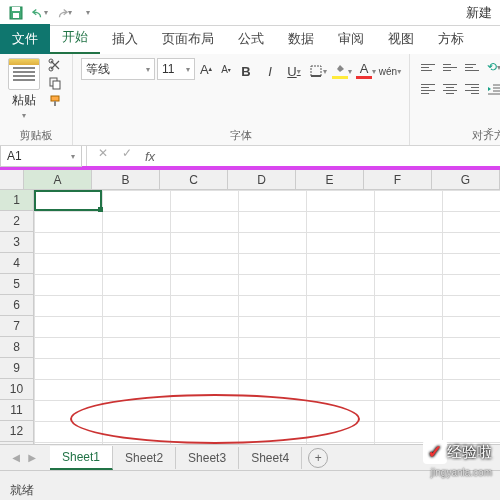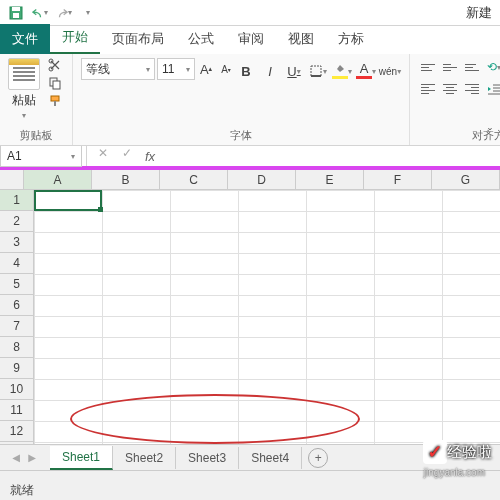--- a/index.html
+++ b/index.html
@@ -75,21 +75,21 @@
     .nav-btn { width: 16px; height: 16px; display: flex; align-items: center; justify-content: center; color: #aaa; font-size: 10px; }
     .sheet-tab { padding: 4px 12px; font-size: 12px; border-right: 1px solid #ccc; background: #f0f0f0; color: #555; }
     .sheet-tab.active { background: #fff; color: #217346; border-bottom: 2px solid #217346; margin-bottom: -1px; }
     .add-sheet { width: 20px; height: 20px; border: 1px solid #aaa; border-radius: 50%; display: flex; align-items: center; justify-content: center; margin-left: 6px; font-size: 12px; color: #666; }
     
     .status-bar { height: 40px; background: #f0f0f0; border-top: 1px solid #ccc; display: flex; align-items: center; padding: 0 10px; font-size: 12px; color: #444; }
     
     .watermark { position: absolute; right: 8px; bottom: 36px; display: flex; align-items: center; font-size: 15px; color: #fff; text-shadow: 0 0 3px #000, 0 0 3px #000; pointer-events: none; }
     .wm-logo { width: 24px; height: 24px; background: #fff; border-radius: 4px; display:flex; align-items:center; justify-content:center; }
     .wm-check::before { content:"✓"; color: #e33; font-size:18px; font-weight:bold; }
-    .wm-sub { position:absolute; right:15px; bottom:22px; font-size:10px; color:#ddd; text-shadow:0 0 2px #000; }
+    .wm-sub { position:absolute; right:8px; bottom:22px; font-size:10px; color:#ddd; text-shadow:0 0 2px #000; }
     
     .dd { font-size: 8px; color: #888; }
   </style>
 </head>
 <body>
 
 <div class="qat">
   <span class="qat-icon">
       <svg width="14" height="14" viewBox="0 0 14 14">
         <rect x="1" y="1" width="12" height="12" fill="#4a7" stroke="#285"></rect>
@@ -109,22 +109,24 @@
       </svg>
       <span class="dd">▾</span>
     </span>
   <span class="qat-icon dd">▾</span>
   <span class="qat-right">新建</span>
 </div>
 
 <div class="tabs">
   <div class="tab file">文件</div>
   <div class="tab active">开始</div>
+  <div class="tab">插入</div>
   <div class="tab">页面布局</div>
   <div class="tab">公式</div>
+  <div class="tab">数据</div>
   <div class="tab">审阅</div>
   <div class="tab">视图</div>
   <div class="tab">方标</div>
 </div>
 
 <div class="ribbon">
   <div class="ribbon-group">
     <div class="ribbon-controls">
       <div class="clipboard-main">
         <div class="paste-icon"></div>

